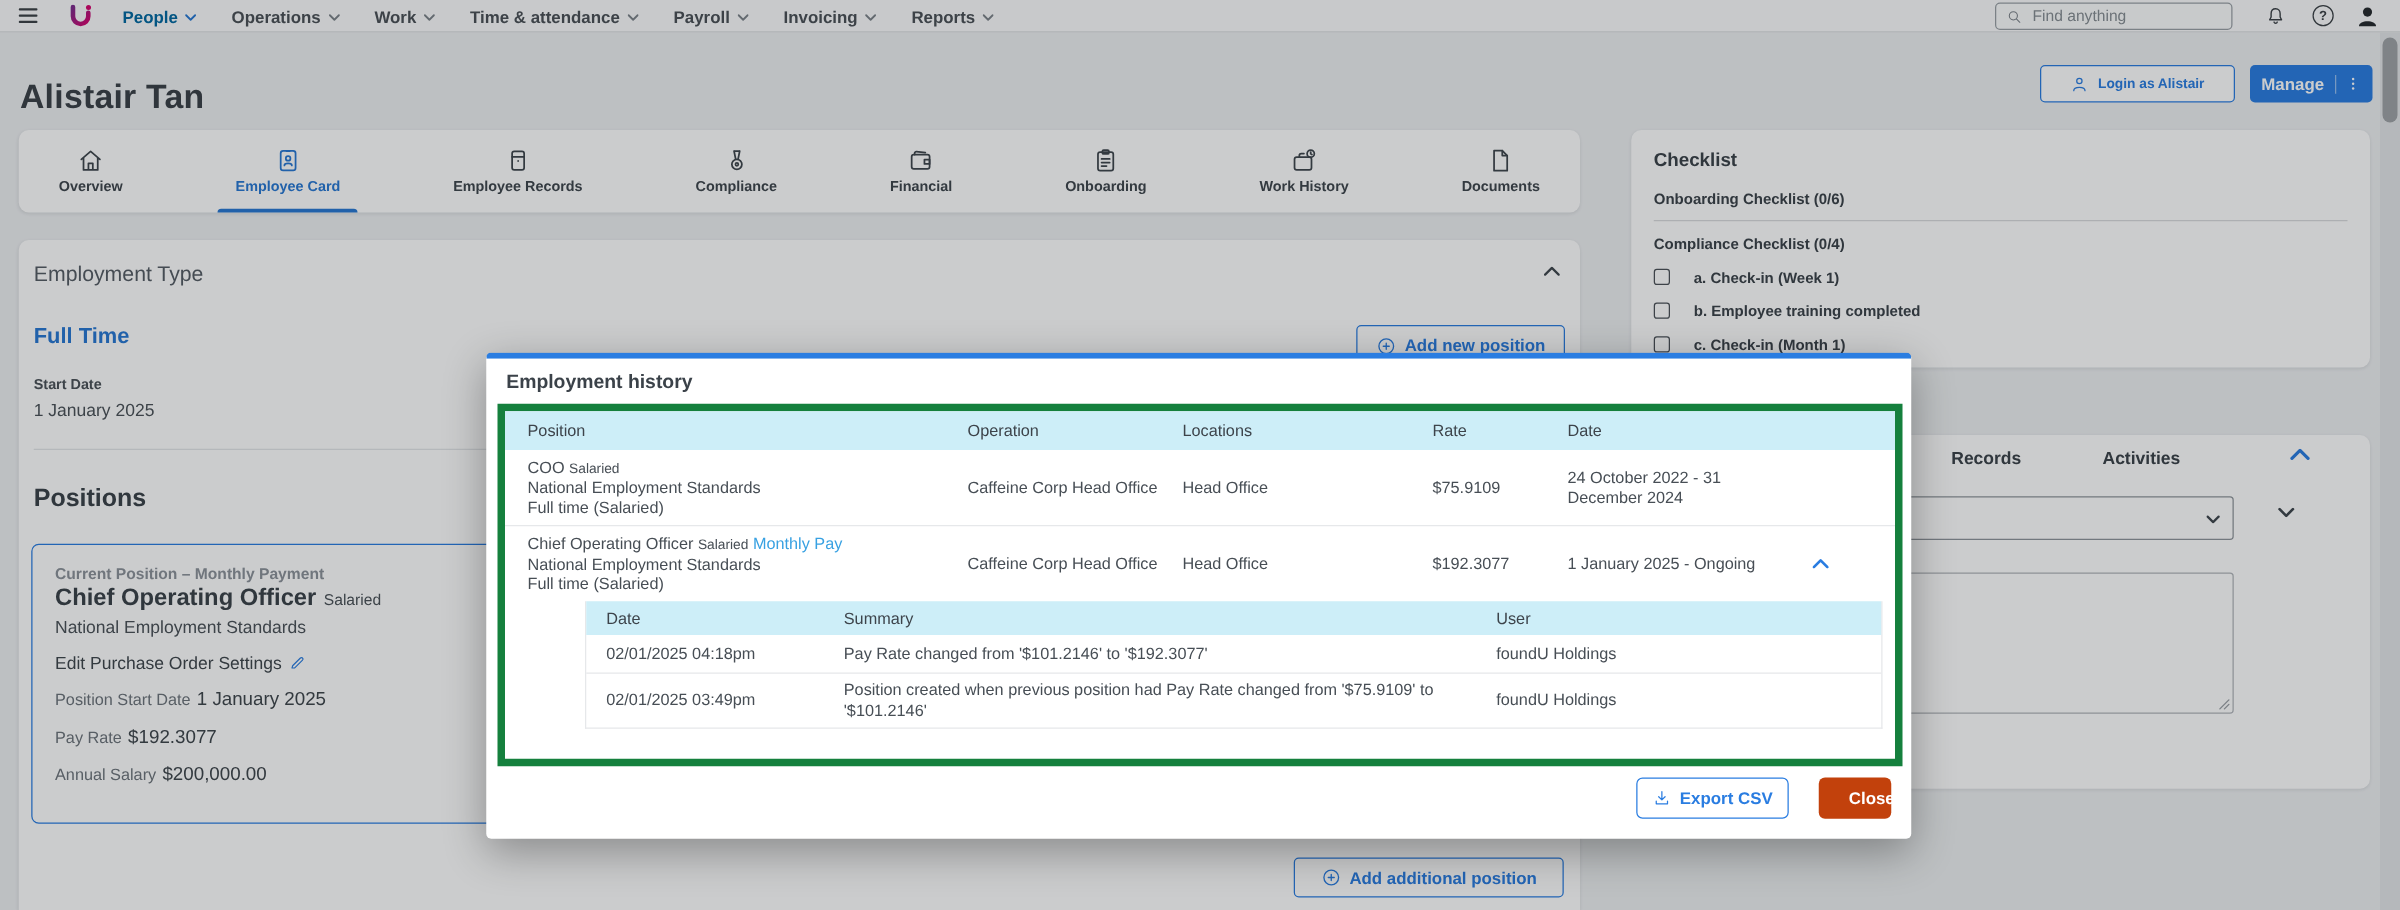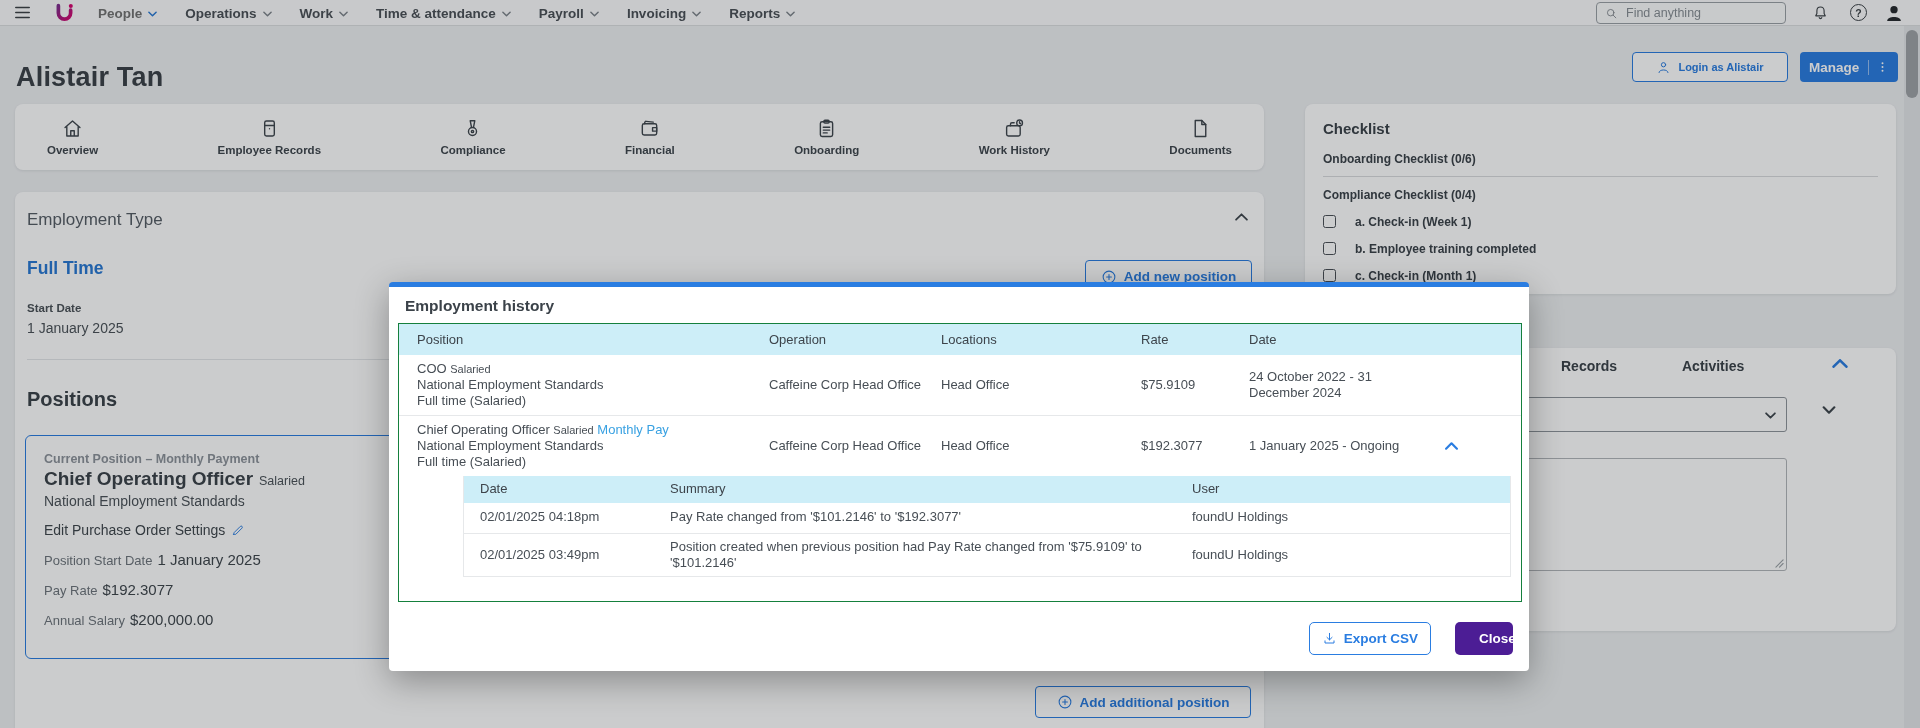--- a/index.html
+++ b/index.html
@@ -9,21 +9,21 @@
   svg{display:block;}
   .ic{stroke:currentColor;fill:none;stroke-width:1.6;stroke-linecap:round;stroke-linejoin:round;}
 
   
   .topbar{position:absolute;left:0;top:0;width:1920px;height:26px;background:#fbfcfd;border-bottom:1px solid #dcdee0;}
   .hamburger{position:absolute;left:14px;top:5px;color:#3c4146;cursor:pointer;}
   .logo{position:absolute;left:54px;top:3px;cursor:pointer;}
   .nav{position:absolute;left:98px;top:0;height:26px;display:flex;align-items:center;gap:28px;}
   .nav-item{display:flex;align-items:center;gap:6px;font-size:13.5px;font-weight:600;color:#4b5157;cursor:pointer;white-space:nowrap;}
   .nav-item .chev{color:#7d838a;margin-top:1px;}
-  .nav-item.active{color:#737373;justify-content:space-between;}
+  .nav-item.active{color:#0369a1;justify-content:space-between;}
   .nav-item.active .chev{color:#2878d3;}
   .search{position:absolute;left:1596px;top:2px;width:190px;height:22px;border:1px solid #9aa0a6;border-radius:4px;display:flex;align-items:center;padding:0 8px;gap:6px;background:#fcfdfd;color:#7d838a;}
   .search input{border:0;outline:0;background:transparent;font-size:12.5px;color:#565c62;width:100%;font-family:inherit;}
   .search input::placeholder{color:#868d93;}
   .tb-icon{position:absolute;top:4px;color:#3c4146;cursor:pointer;}
   .help{width:17px;height:17px;border:1.6px solid #3c4146;border-radius:50%;font-size:10.5px;font-weight:700;display:flex;align-items:center;justify-content:center;color:#3c4146;}
   .help::after{content:"?";}
 
   
   .page-title{position:absolute;left:16px;top:44px;font-size:27px;font-weight:700;color:#3b4147;letter-spacing:.2px;}
@@ -85,42 +85,42 @@
   .rec-grip{position:absolute;right:2px;bottom:2px;color:#9aa0a5;cursor:nwse-resize;}
 
   
   .sb-track{position:absolute;left:1904px;top:26px;width:16px;height:702px;background:#e4e6e8;}
   .sb-thumb{position:absolute;left:2px;top:4px;width:12px;height:68px;background:#9fa3a7;border-radius:6px;cursor:pointer;}
 
   
   .overlay{position:absolute;inset:0;background:rgba(10,14,18,.21);z-index:50;}
   .modal{position:absolute;left:389px;top:282px;width:1140px;height:389px;background:#fff;border-radius:4px;border-top:5px solid #2a7de1;box-shadow:0 10px 34px rgba(0,0,0,.32);z-index:100;}
   .modal-title{padding:10px 16px 7px;font-size:15.5px;font-weight:700;color:#3b4249;}
-  .mtable{position:absolute;left:9px;top:36px;width:1124px;border:1px solid #15803d;background:#fff;}
+  .mtable{position:absolute;left:9px;top:36px;width:1124px;border:6px solid #15803d;background:#fff;}
   .mrow{display:grid;grid-template-columns:370px 172px 200px 108px 188px 1fr;align-items:center;border-bottom:1px solid #e6e8ea;color:#474e55;font-size:13px;}
   .mrow.mhead{background:#cdeef8;height:31px;color:#3d444b;border-bottom:none;}
   .mcell{padding:6px 14px 6px 0;line-height:1.22;}
   .mcell:first-child{padding-left:18px;}
   .mrow.r1{min-height:61px;}
   .mrow.r2{min-height:53px;border-bottom:none;}
   .pline-s{font-size:11px;}
   .plink{color:#38a1e2;cursor:pointer;}
   .row-chev{color:#2a7de1;cursor:pointer;padding-left:8px;}
   .subwrap{margin:0 10px 0 64px;border:1px solid #e6e8ea;border-top:none;}
   .srow{display:grid;grid-template-columns:206px 522px 1fr;align-items:center;font-size:13px;color:#474e55;border-bottom:1px solid #e6e8ea;}
   .srow.shead{background:#cdeef8;height:27px;color:#3d444b;border-bottom:none;}
   .scell{padding:5px 14px 5px 0;line-height:1.25;}
   .scell:first-child{padding-left:16px;}
   .srow.s1{height:31px;}
   .srow.s2{min-height:39px;}
   .srow:last-child{border-bottom:none;}
   .mspacer{height:24px;}
   .modal-footer{position:absolute;right:16px;bottom:16px;display:flex;gap:24px;align-items:center;}
   .btn-export{width:122px;height:33px;font-size:13.5px;border-radius:5px;}
-  .btn-close{width:58px;height:33px;background:#4c1d95;color:#fff;border:none;border-radius:5px;font-weight:700;font-size:13.5px;cursor:pointer;font-family:inherit;padding-left:24px;}
+  .btn-close{width:58px;height:33px;background:#c2410c;color:#fff;border:none;border-radius:5px;font-weight:700;font-size:13.5px;cursor:pointer;font-family:inherit;padding-left:24px;}
 </style>
 </head>
 <body>
 
 <div class="screen">
 
   <div class="layer-page">
 
     <header class="topbar">
       <span class="hamburger">
@@ -244,20 +244,29 @@
         </span>
     </div>
 
     <div class="card tabs-card">
       <div class="tab">
         <svg class="ic" viewBox="0 0 24 24">
             <path d="M3.5 10.8L12 3.5l8.5 7.3M5.5 9.3V20.5h13V9.3M10 20.5v-6h4v6"></path>
           </svg>
         <span>Overview</span>
       </div>
+      <div class="tab active">
+        <svg class="ic" viewBox="0 0 24 24">
+            <rect x="5.2" y="3" width="13.6" height="18" rx="2.2"></rect>
+            <path d="M10.5 3.2h3"></path>
+            <circle cx="12" cy="10" r="2.1"></circle>
+            <path d="M8.6 16.4c0-2.4 6.8-2.4 6.8 0"></path>
+          </svg>
+        <span>Employee Card</span>
+      </div>
       <div class="tab">
         <svg class="ic" viewBox="0 0 24 24">
             <rect x="6.5" y="3.5" width="11" height="17" rx="2"></rect>
             <path d="M6.5 8.5h11"></path>
             <path d="M12 12.3v.1"></path>
           </svg>
         <span>Employee Records</span>
       </div>
       <div class="tab">
         <svg class="ic" viewBox="0 0 24 24">

